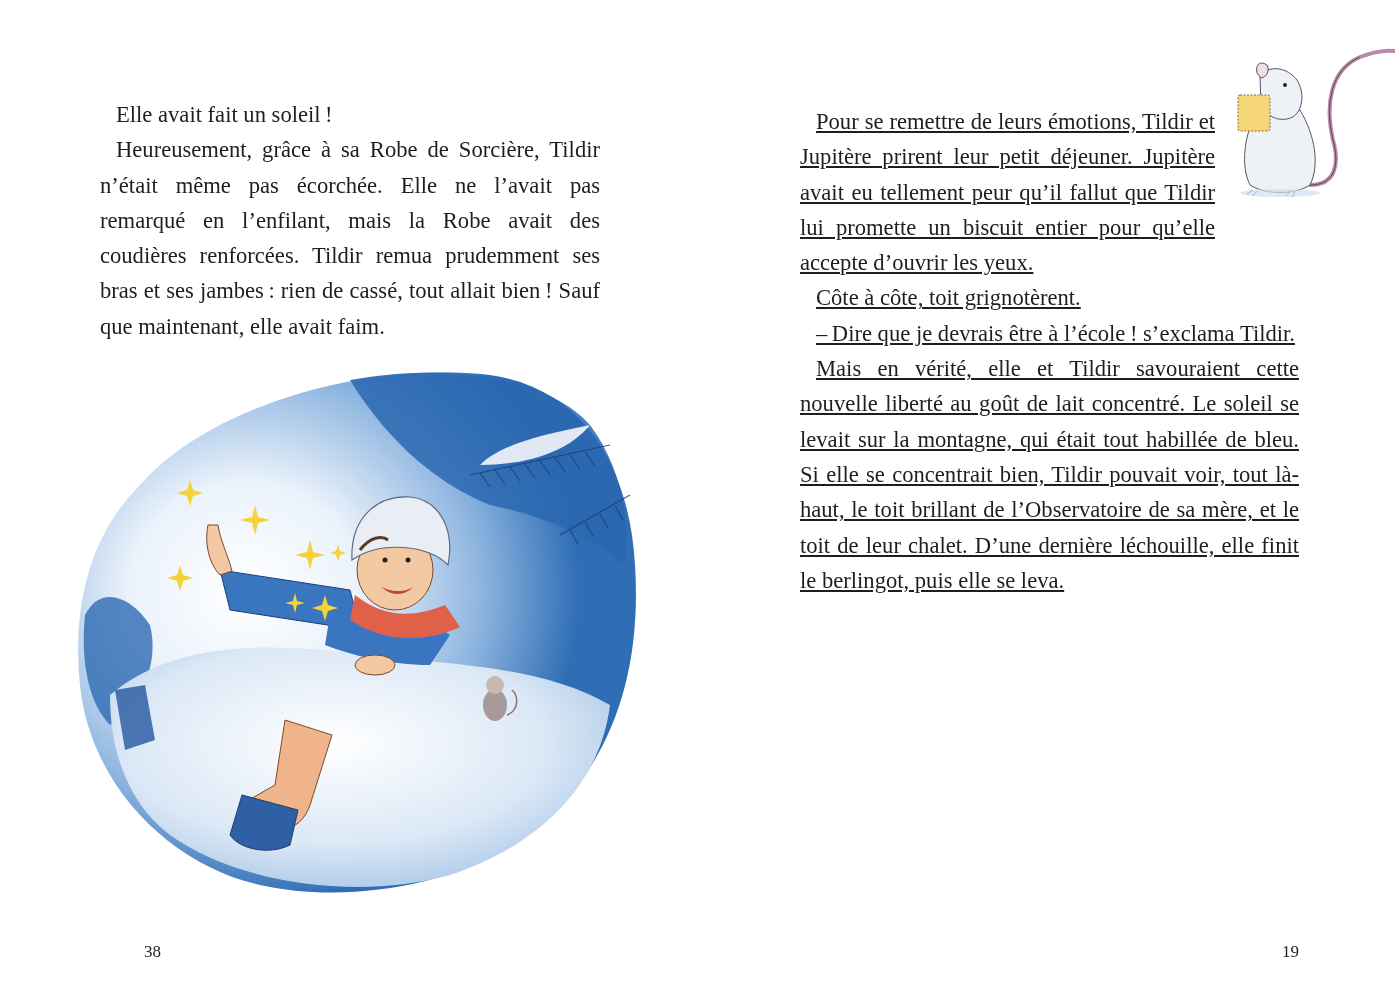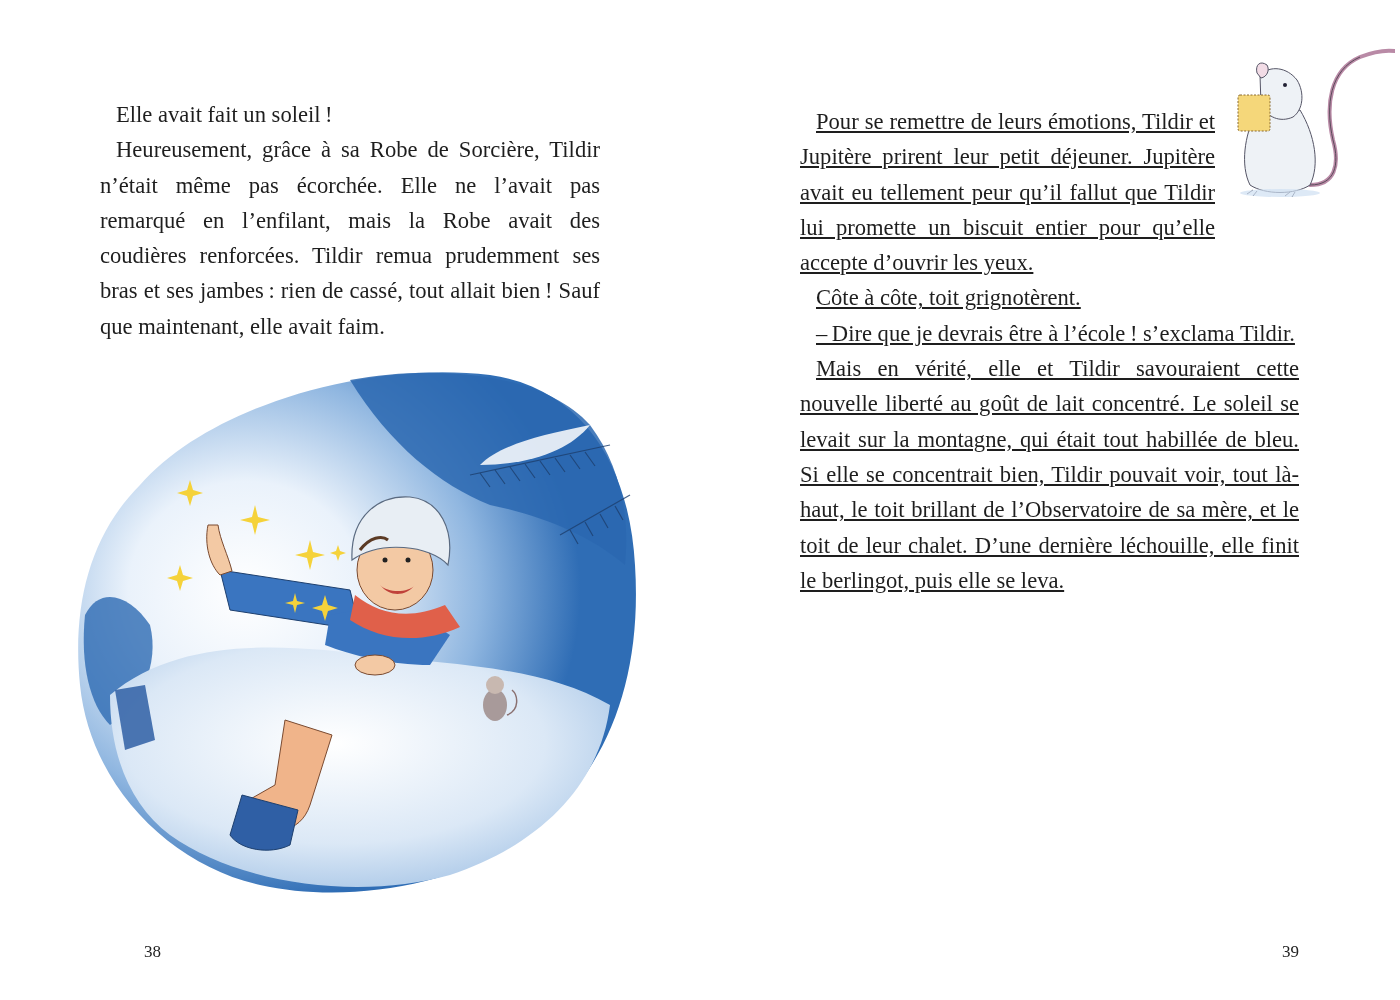--- a/index.html
+++ b/index.html
@@ -135,14 +135,14 @@
   </svg>
 
   <div class="text-block">
     <div class="wrap-float"></div>
     <p>Pour se remettre de leurs émotions, Tildir et Jupitère prirent leur petit déjeuner. Jupitère avait eu tellement peur qu’il fallut que Tildir lui promette un biscuit entier pour qu’elle accepte d’ouvrir les yeux.</p>
     <p>Côte à côte, toit grignotèrent.</p>
     <p>– Dire que je devrais être à l’école ! s’exclama Tildir.</p>
     <p>Mais en vérité, elle et Tildir savouraient cette nouvelle liberté au goût de lait concentré. Le soleil se levait sur la montagne, qui était tout habillée de bleu. Si elle se concentrait bien, Tildir pouvait voir, tout là-haut, le toit brillant de l’Observatoire de sa mère, et le toit de leur chalet. D’une dernière léchouille, elle finit le berlingot, puis elle se leva.</p>
   </div>
 
-  <div class="page-number">39</div>
+  <div class="page-number">19</div>
 </div>
 
 </body></html>

